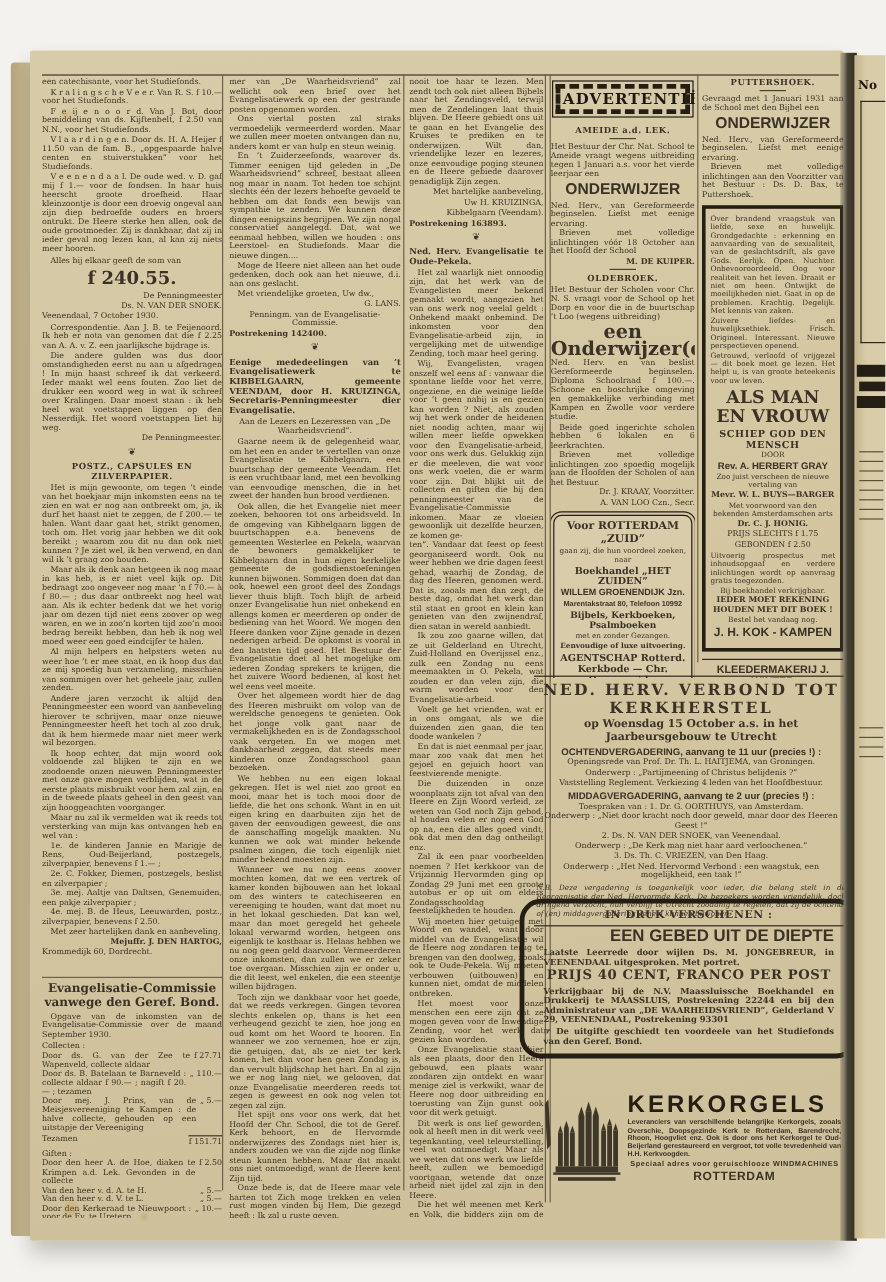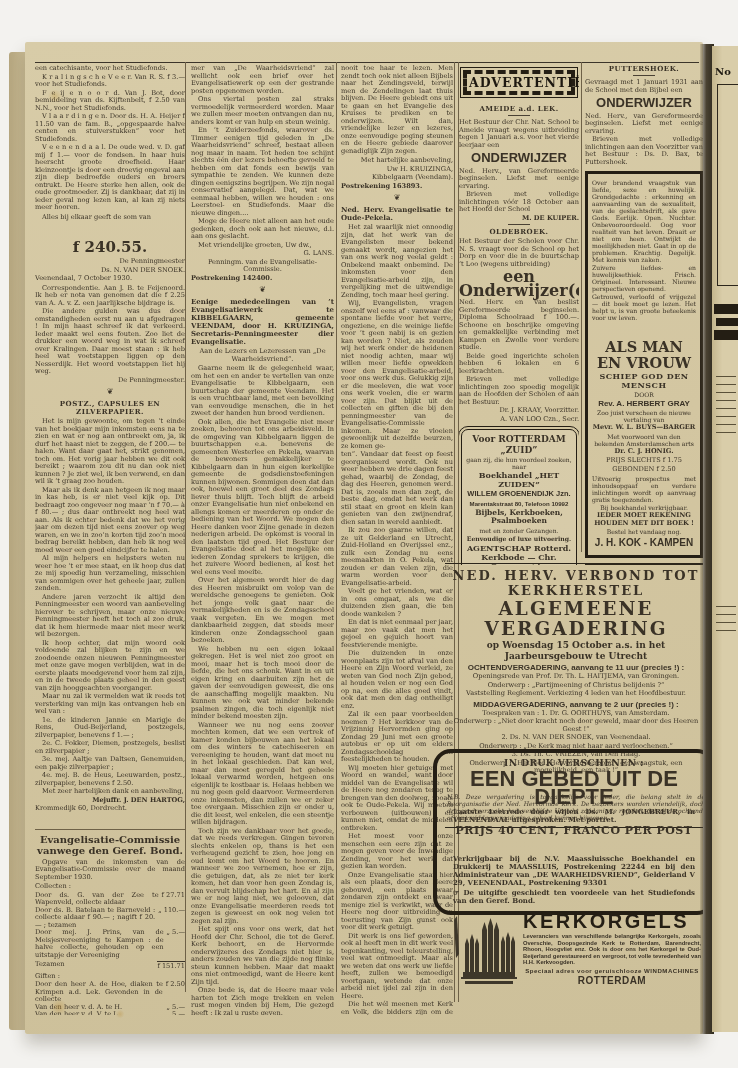--- a/index.html
+++ b/index.html
@@ -29,23 +29,23 @@
   .s7{font-size:7px;line-height:8px;}
   .s75{font-size:7.5px;line-height:8.5px;}
   .s8{font-size:8px;line-height:9px;}
   .s9{font-size:9px;line-height:10.5px;}
   .s10{font-size:10px;line-height:11.5px;}
   .s11{font-size:11px;line-height:12.5px;}
   .s12{font-size:16px;line-height:13.5px;}
   .s13{font-size:13px;line-height:14.5px;}
   .s14{font-size:14.5px;line-height:16px;}
   .s15{font-size:15px;line-height:17px;}
-  .s17{font-size:22px;line-height:18px;}
+  .s17{font-size:14px;line-height:18px;text-align:right;}
   .s19{font-size:18.5px;line-height:20px;}
-  .mt2{margin-top:2px;} .mt3{margin-top:18px;} .mt4{margin-top:5px;} .mb2{margin-bottom:2px;}
+  .mt2{margin-top:2px;} .mt3{margin-top:3px;} .mt4{margin-top:5px;} .mb2{margin-bottom:2px;}
   .orn{text-align:center;font-size:8px;line-height:10px;margin:3px 0;color:#3a3226;}
   .dash{width:22px;border-top:1px solid #4a4134;margin:2px auto 3px auto;}
   .sect{border-top:.8px solid #6e6147;padding-top:4px;margin-top:16px;}
   .mrow{display:flex;font-size:6.6px;line-height:7.5px;text-align:justify;}
   .mtxt{flex:1;padding-right:3px;}
   .mamt{white-space:nowrap;}
   .mtotal{justify-content:center;gap:16px;margin:2px 0;}
   .mtotal .mamt{border-top:.8px solid #3c352a;padding-top:1px;}
   
   .colbox{position:absolute;top:23px;overflow:hidden;}
@@ -86,39 +86,39 @@
 </head>
 <body>
 
 <div id="paper-edge"></div>
 
 <div id="page">
   <div id="toprule"></div>
 
   <div id="col1" class="colbox">
       <div class="blk jn s65">een catechisante, voor het Studiefonds.</div>
-      <div class="blk j s65">K r a l i n g s c h e  V e e r.  Van R. S. f 3.— voor het Studiefonds.</div>
+      <div class="blk j s65">K r a l i n g s c h e  V e e r.  Van R. S. f 10.— voor het Studiefonds.</div>
       <div class="blk j s65">F e ij e n o o r d.  Van J. Bot, door bemiddeling van ds. Kijftenbelt, f 2.50 van N.N., voor het Studiefonds.</div>
       <div class="blk j s65">V l a a r d i n g e n.  Door ds. H. A. Heijer f 11.50 van de fam. B., „opgespaarde halve centen en stuiverstukken” voor het Studiefonds.</div>
       <div class="blk j s65">V e e n e n d a a l.  De oude wed. v. D. gaf mij f 1.— voor de fondsen. In haar huis heerscht groote droefheid. Haar kleinzoontje is door een droevig ongeval aan zijn diep bedroefde ouders en broers ontrukt. De Heere sterke hen allen, ook de oude grootmoeder. Zij is dankbaar, dat zij in ieder geval nog lezen kan, al kan zij niets meer hooren.</div>
       <div class="blk j s65 mt2">Alles bij elkaar geeft de som van</div>
       <div class="blk c bold s15 mt3 mb2">f 240.55.</div>
       <div class="blk r s65">De Penningmeester</div>
       <div class="blk r s65">Ds. N. VAN DER SNOEK.</div>
       <div class="blk jn s65">Veenendaal, 7 October 1930.</div>
       <div class="blk j s65 mt2">Correspondentie.  Aan J. B. te Feijenoord. Ik heb er nota van genomen dat die f 2.25 van A. A. v. Z. een jaarlijksche bijdrage is.</div>
       <div class="blk j s65">Die andere gulden was dus door omstandigheden eerst nu aan u afgedragen ! In mijn haast schreef ik dat verkeerd. Ieder maakt wel eens fouten. Zoo liet de drukker een woord weg in wat ik schreef over Kralingen. Daar moest staan : ik heb heel wat voetstappen liggen op den Nesserdijk. Het woord voetstappen liet hij weg.</div>
       <div class="blk r s65">De Penningmeester.</div>
       <div class="blk orn">❦</div>
       <div class="blk c bold s7 ls1">POSTZ., CAPSULES EN ZILVERPAPIER.</div>
       <div class="blk j s65 mt2">Het is mijn gewoonte, om tegen ’t einde van het boekjaar mijn inkomsten eens na te zien en wat er nog aan ontbreekt om, ja, ik durf het haast niet te zeggen, de f 200.— te halen. Want daar gaat het, strikt genomen, toch om. Het vorig jaar hebben we dit ook bereikt ; waarom zou dit nu dan ook niet kunnen ? Je ziet wel, ik ben verwend, en dan wil ik ’t graag zoo houden.</div>
       <div class="blk j s65">Maar als ik denk aan hetgeen ik nog maar in kas heb, is er niet veel kijk op. Dit bedraagt zoo ongeveer nog maar ’n f 70.— à f 80.— ; dus daar ontbreekt nog heel wat aan. Als ik echter bedenk dat we het vorig jaar om dezen tijd niet eens zoover op weg waren, en we in zoo’n korten tijd zoo’n mooi bedrag bereikt hebben, dan heb ik nog wel moed weer een goed eindcijfer te halen.</div>
       <div class="blk j s65">Al mijn helpers en helpsters weten nu weer hoe ’t er mee staat, en ik hoop dus dat ze mij spoedig hun verzameling, misschien van sommigen over het geheele jaar, zullen zenden.</div>
       <div class="blk j s65">Andere jaren verzocht ik altijd den Penningmeester een woord van aanbeveling hierover te schrijven, maar onze nieuwe Penningmeester heeft het toch al zoo druk, dat ik hem hiermede maar niet meer werk wil bezorgen.</div>
-      <div class="blk j s65">Ik hoop echter, dat mijn woord ook voldoende zal blijken te zijn en we zoodoende onzen nieuwen Penningmeester met onze gave mogen verblijden, wat in de eerste plaats moedgevend voor hem zal zijn, en in de tweede plaats geheel in den geest van zijn hooggeachten voorganger.</div>
+      <div class="blk j s65">Ik hoop echter, dat mijn woord ook voldoende zal blijken te zijn en we zoodoende onzen nieuwen Penningmeester met onze gave mogen verblijden, wat in de eerste plaats misbruikt voor hem zal zijn, en in de tweede plaats geheel in den geest van zijn hooggeachten voorganger.</div>
       <div class="blk j s65">Maar nu zal ik vermelden wat ik reeds tot versterking van mijn kas ontvangen heb en wel van :</div>
       <div class="blk j s65">1e. de kinderen Jannie en Marigje de Rens, Oud-Beijerland, postzegels, zilverpapier, benevens f 1.— ;</div>
       <div class="blk j s65">2e. C. Fokker, Diemen, postzegels, beslist en zilverpapier ;</div>
       <div class="blk j s65">3e. mej. Aaltje van Daltsen, Genemuiden, een pakje zilverpapier ;</div>
       <div class="blk j s65">4e. mej. B. de Heus, Leeuwarden, postz., zilverpapier, benevens f 2.50.</div>
       <div class="blk j s65">Met zeer hartelijken dank en aanbeveling,</div>
       <div class="blk r s65 bold">Mejuffr. J. DEN HARTOG,</div>
       <div class="blk jn s65">Krommedijk 60, Dordrecht.</div>
       <div class="blk c bold s10 mt4 mb2 sect">Evangelisatie-Commissie vanwege den Geref. Bond.</div>
       <div class="blk j s65">Opgave van de inkomsten van de Evangelisatie-Commissie over de maand September 1930.</div>
@@ -284,21 +284,20 @@
         <div class="blk c s6">Bestel het vandaag nog.</div>
         <div class="blk c bold s10 sans mt2">J. H. KOK  -  KAMPEN</div>
       </div>
     <div style="border-top:1px solid #2c261b;padding-top:3px;">
         <div class="blk c bold s9 sans">KLEEDERMAKERIJ J. WINTER</div>
       </div>
   </div>
 
   <div id="kerkherstel">
       <div class="blk c bold s13 ls2">NED. HERV. VERBOND TOT KERKHERSTEL</div>
-      <div class="blk c bold s19 ls2">ALGEMEENE VERGADERING</div>
       <div class="blk c bold s9">op Woensdag 15 October a.s. in het Jaarbeursgebouw te Utrecht</div>
       <div class="blk c bold s8 sans mt2">OCHTENDVERGADERING, aanvang te 11 uur (precies !) :</div>
       <div class="blk c s65">Openingsrede van Prof. Dr. Th. L. HAITJEMA, van Groningen.</div>
       <div class="blk c s65">Onderwerp : „Partijmeening of Christus belijdenis ?”</div>
       <div class="blk c s65">Vaststelling Reglement. Verkiezing 4 leden van het Hoofdbestuur.</div>
       <div class="blk c bold s8 sans mt2">MIDDAGVERGADERING, aanvang te 2 uur (precies !) :</div>
       <div class="blk c s65">Toespraken van : 1. Dr. G. OORTHUYS, van Amsterdam.</div>
       <div class="blk c s65">Onderwerp : „Niet door kracht noch door geweld, maar door des Heeren Geest !”</div>
       <div class="blk c s65">2. Ds. N. VAN DER SNOEK, van Veenendaal.</div>
       <div class="blk c s65">Onderwerp : „De Kerk mag niet haar aard verloochenen.”</div>

